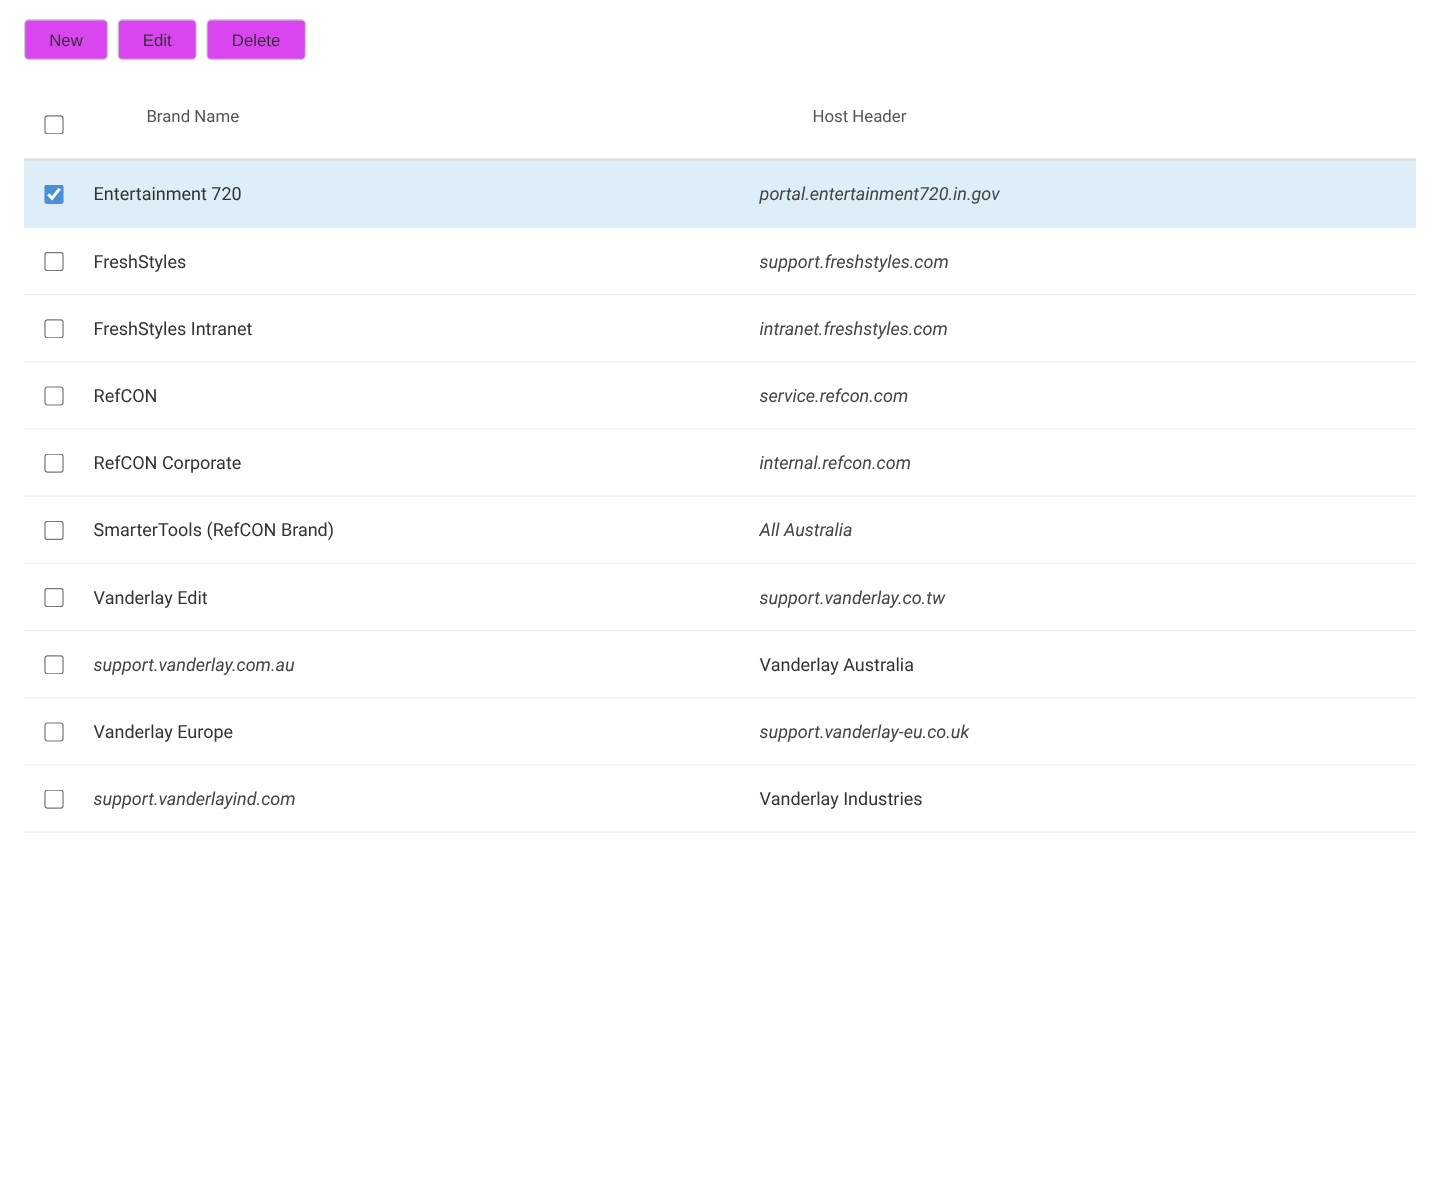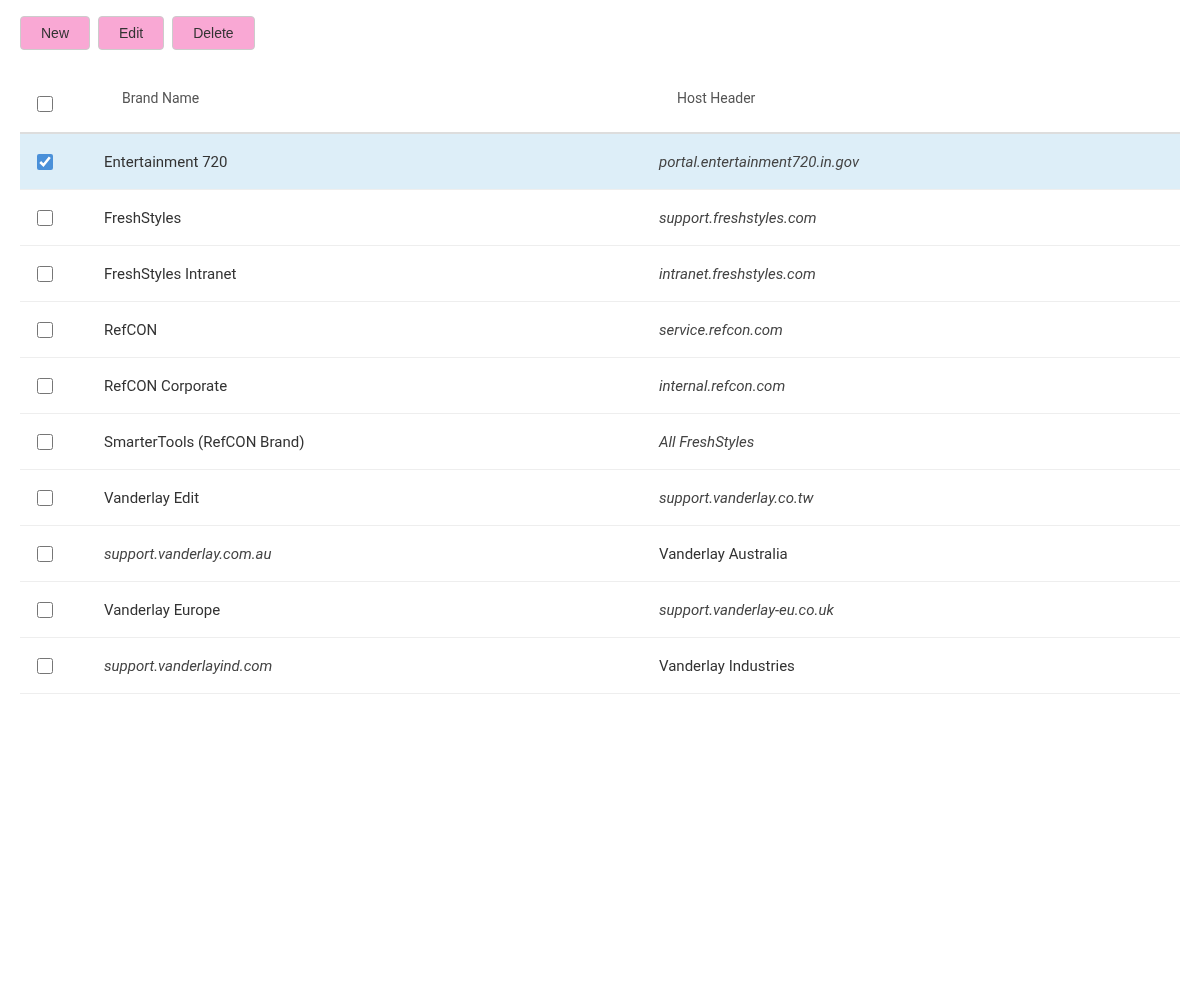--- a/index.html
+++ b/index.html
@@ -17,21 +17,21 @@
 
     .toolbar {
       display: flex;
       gap: 8px;
       padding: 16px 20px;
     }
 
     .toolbar-btn {
       padding: 8px 20px;
       border: 1px solid #cccccc;
-      background: #f9a8d4;
+      background: #d946ef;
       border-radius: 4px;
       cursor: pointer;
       font-size: 14px;
       color: #333333;
     }
 
     .table-container {
       margin: 10px 20px;
     }
 
@@ -59,21 +59,20 @@
     }
 
     .table-row.selected {
       background-color: #ddeef8;
     }
 
     .table-cell {
       padding: 10px 8px;
       font-size: 15px;
       color: #333333;
-      margin-left: 26px;
     }
 
     .checkbox-cell {
       display: flex;
       align-items: center;
       justify-content: center;
       padding: 10px 8px;
     }
 
     .row-checkbox {
@@ -147,21 +146,21 @@
           <input type="checkbox" class="row-checkbox" style="">
         </div>
         <div class="table-cell">RefCON Corporate</div>
         <div class="table-cell host-cell">internal.refcon.com</div>
       </div>
       <div class="table-row">
         <div class="checkbox-cell">
           <input type="checkbox" class="row-checkbox" style="">
         </div>
         <div class="table-cell">SmarterTools (RefCON Brand)</div>
-        <div class="table-cell host-cell">All FreshStyles</div>
+        <div class="table-cell host-cell">All Australia</div>
       </div>
       <div class="table-row">
         <div class="checkbox-cell">
           <input type="checkbox" class="row-checkbox" style="">
         </div>
         <div class="table-cell">Vanderlay Edit</div>
         <div class="table-cell host-cell">support.vanderlay.co.tw</div>
       </div>
       <div class="table-row">
         <div class="checkbox-cell">

